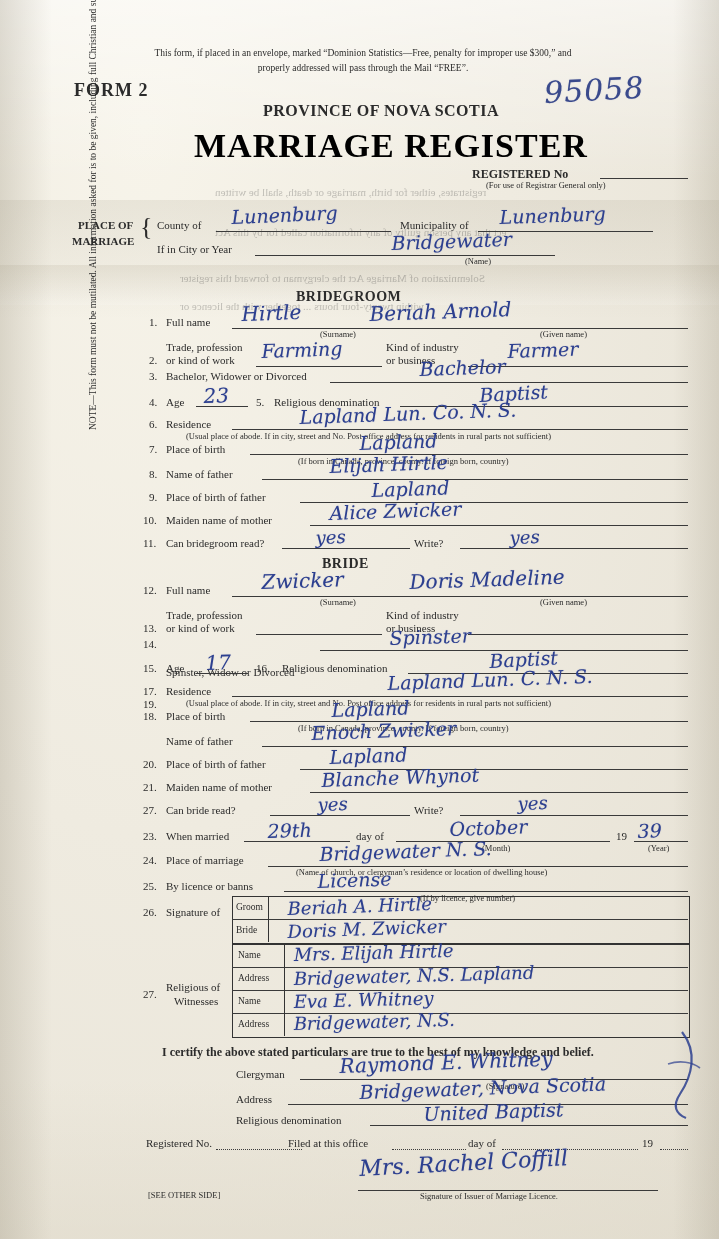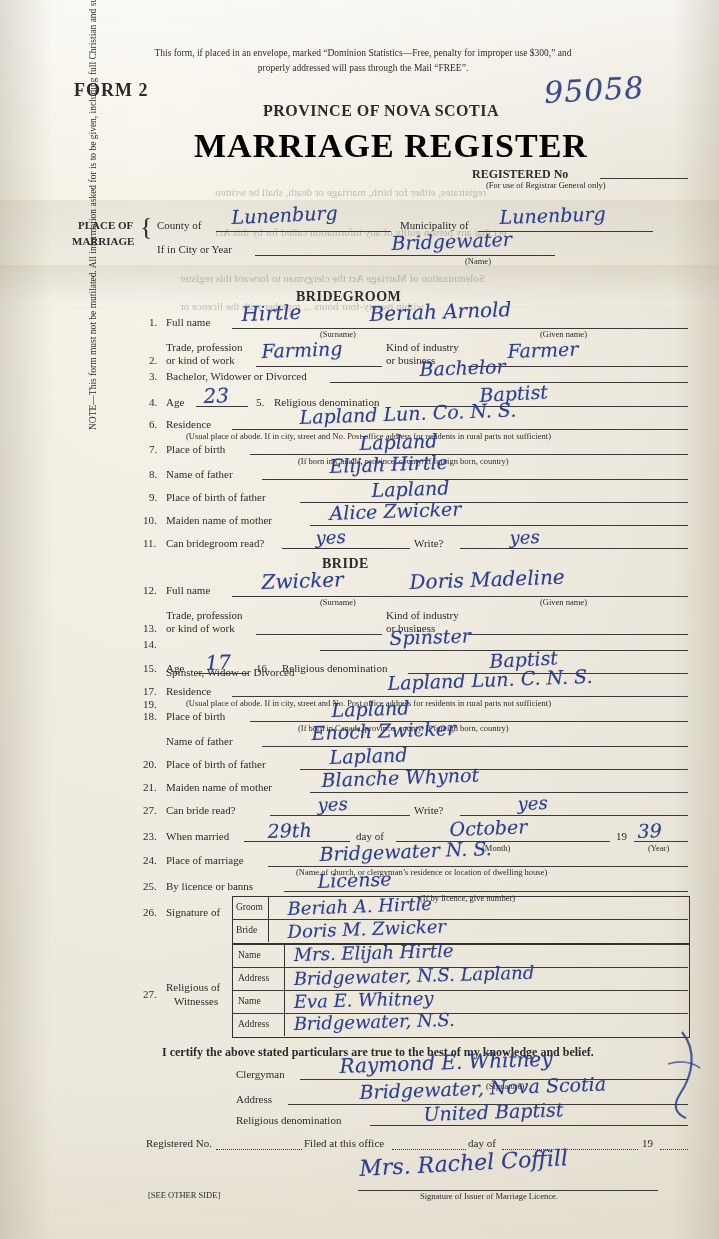--- a/index.html
+++ b/index.html
@@ -373,21 +373,21 @@
     <div class="pr md" style="left:236px; top:1093px;">Address</div>
     <div class="rule" style="left:288px; top:1104px; width:400px;"></div>
     <div class="hw" style="left:360px; top:1081px; font-size:19px; transform: rotate(-2deg);">Bridgewater, Nova Scotia</div>
 
     <div class="pr md" style="left:236px; top:1114px;">Religious denomination</div>
     <div class="rule" style="left:370px; top:1125px; width:318px;"></div>
     <div class="hw" style="left:424px; top:1103px; font-size:19px; transform: rotate(-2deg);">United Baptist</div>
 
     <div class="pr md" style="left:146px; top:1137px;">Registered No.</div>
     <div class="dots" style="left:216px; top:1148px; width:86px;"></div>
-    <div class="pr md" style="left:304px; top:1137px;">Filed at this office</div>
+    <div class="pr md" style="left:288px; top:1137px;">Filed at this office</div>
     <div class="dots" style="left:392px; top:1148px; width:74px;"></div>
     <div class="pr md" style="left:468px; top:1137px;">day of</div>
     <div class="dots" style="left:502px; top:1148px; width:136px;"></div>
     <div class="pr md" style="left:642px; top:1137px;">19</div>
     <div class="dots" style="left:660px; top:1148px; width:28px;"></div>
 
     <div class="hw" style="left:360px; top:1156px; font-size:22px; transform: rotate(-3deg);">Mrs. Rachel Coffill</div>
     <div class="rule" style="left:358px; top:1190px; width:300px;"></div>
     <div class="pr tiny" style="left:420px; top:1191px;">Signature of Issuer of Marriage Licence.</div>
 

